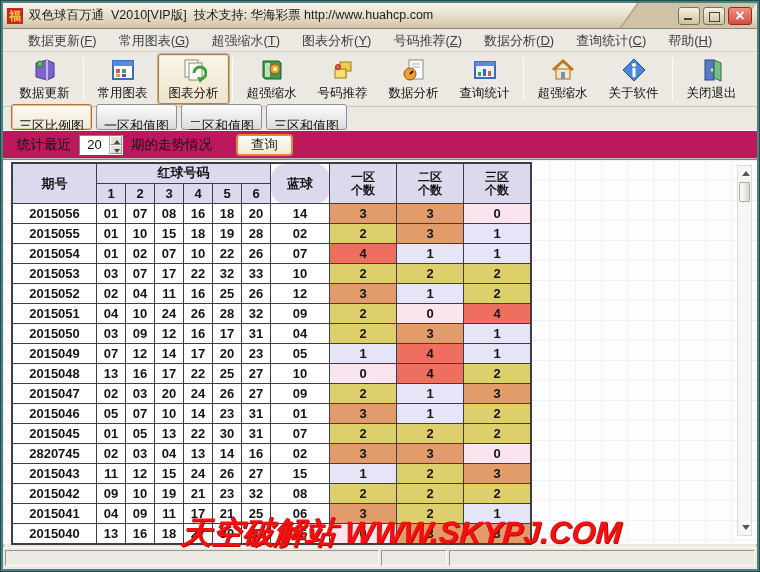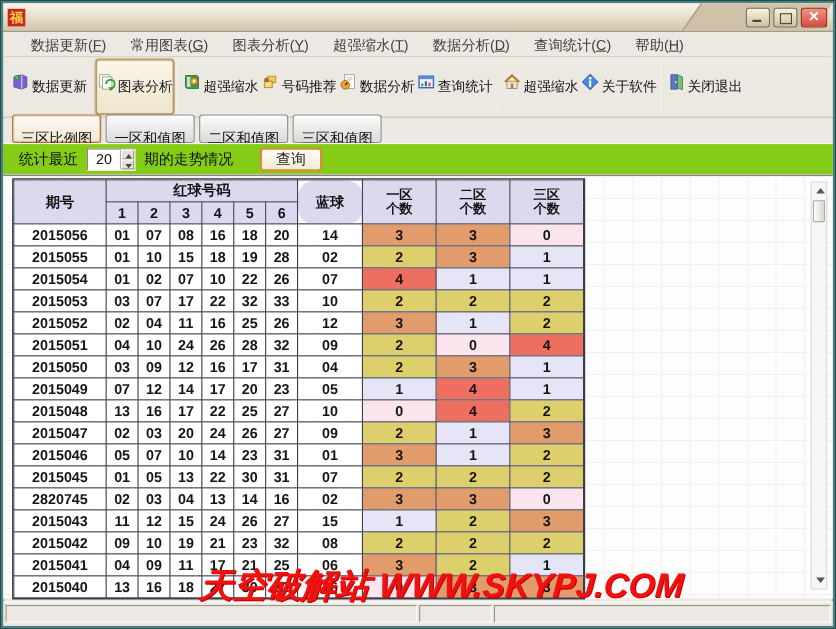--- a/index.html
+++ b/index.html
@@ -59,21 +59,21 @@
   .menu-item { font-size:13px; color:#404040; padding:0 11px; height:100%; line-height:23px; }
   .menu-item u { text-decoration:underline; }
 
   
   #toolbar {
     position:absolute; left:0; top:49px; right:0; height:55px;
     background:#ece9e2; border-bottom:1px solid #c9c5ba;
     display:flex; align-items:center; padding-left:6px;
   }
   .tbtn {
-    width:71px; height:50px; display:flex; align-items:center;
+    width:71px; height:50px; display:flex; flex-direction:column; align-items:center;
     justify-content:center; gap:2px; border:1px solid transparent; border-radius:3px;
   }
   .tbtn.selected {
     border:1px solid #a08a5c; background:linear-gradient(#fbf6ea,#efe4cc);
     box-shadow: inset 0 0 0 1px #f3e2bd, 0 0 0 1px #caa66e;
   }
   .tbtn .ticon { width:26px; height:26px; }
   .tbtn .tlabel { font-size:12.5px; color:#111; white-space:nowrap; }
   .tsep { width:1px; height:44px; background:#c5c1b5; border-right:1px solid #fbfaf7; margin:0 3px; }
 
@@ -89,21 +89,21 @@
     background:linear-gradient(#fcfcfc,#dadada);
   }
   .tab.selected {
     border:1px solid #b5703a; background:linear-gradient(#fdfaf3,#f1e8d4);
     box-shadow:0 0 0 1px #e0c49c inset;
   }
 
   
   #controls {
     position:absolute; left:0; top:127px; right:0; height:29px;
-    background:#84cc16; border-top:1px solid #f8f7f4; border-bottom:1px solid #bfbbb0;
+    background:#be185d; border-top:1px solid #f8f7f4; border-bottom:1px solid #bfbbb0;
     display:flex; align-items:center; padding-left:14px; gap:8px;
   }
   #controls .lbl { font-size:13.5px; color:#111; }
   #spinner {
     display:flex; width:44px; height:20px;
     border:1px solid; border-color:#8a867a #fff #fff #8a867a; background:#fff;
   }
   #spinner .val { flex:1; font-size:13px; line-height:18px; text-align:center; color:#111; }
   #spinner .btns { width:13px; display:flex; flex-direction:column; border-left:1px solid #b5b1a6; }
   #spinner .sb { flex:1; background:#e4e1d8; position:relative; border:1px solid #fff; border-bottom-color:#9a968a; border-right-color:#9a968a; }
@@ -177,47 +177,60 @@
   .status-seg.s1 { width:374px; } .status-seg.s2 { width:66px; } .status-seg.s3 { flex:1; }
 </style>
 </head>
 <body>
 
 <div id="window">
 
   <div id="titlebar">
     <div class="diag"></div>
     <div id="app-icon">福</div>
+    <div id="title-text">双色球百万通  V2010[VIP版]  技术支持: 华海彩票 http://www.huahcp.com</div>
     <div id="win-buttons">
       <div class="winbtn min"></div>
       <div class="winbtn max"></div>
       <div class="winbtn close"></div>
     </div>
   </div>
 
   <div id="menubar">
       <span class="menu-item">数据更新(<u>F</u>)</span>
       <span class="menu-item">常用图表(<u>G</u>)</span>
+      <span class="menu-item">超强缩水(<u>T</u>)</span>
       <span class="menu-item">图表分析(<u>Y</u>)</span>
-      <span class="menu-item">超强缩水(<u>T</u>)</span>
+      <span class="menu-item">号码推荐(<u>Z</u>)</span>
       <span class="menu-item">数据分析(<u>D</u>)</span>
       <span class="menu-item">查询统计(<u>C</u>)</span>
       <span class="menu-item">帮助(<u>H</u>)</span>
     </div>
 
   <div id="toolbar">
       <div class="tbtn">
         <div class="ticon"><svg viewBox="0 0 26 26">
             <path d="M4 6 L15 3 L22 6 L22 20 L15 23 L4 20 Z" fill="#7a64cc" stroke="#4a3c8c"></path>
             <path d="M15 3 L15 23" stroke="#d8d0f4" stroke-width="1.5"></path>
             <circle cx="8" cy="7" r="3" fill="#58c058" stroke="#2c7c2c"></circle>
           </svg></div>
         <span class="tlabel">数据更新</span>
       </div>
       <div class="tsep"></div>
+      <div class="tbtn">
+        <div class="ticon"><svg viewBox="0 0 26 26">
+            <rect x="3" y="4" width="20" height="18" fill="#fff" stroke="#3a6cc0" stroke-width="2"></rect>
+            <rect x="3" y="4" width="20" height="5" fill="#5a8ae0"></rect>
+            <rect x="6" y="12" width="4" height="4" fill="#e05050"></rect>
+            <rect x="12" y="12" width="4" height="4" fill="#50a050"></rect>
+            <rect x="6" y="17" width="4" height="3" fill="#e0a040"></rect>
+            <rect x="12" y="17" width="4" height="3" fill="#5050c0"></rect>
+          </svg></div>
+        <span class="tlabel">常用图表</span>
+      </div>
       <div class="tbtn selected">
         <div class="ticon"><svg viewBox="0 0 26 26">
             <rect x="4" y="3" width="13" height="17" fill="#fff" stroke="#888"></rect>
             <rect x="8" y="6" width="13" height="17" fill="#fdfdf4" stroke="#888"></rect>
             <path d="M13 16 a6 6 0 1 1 6 6" fill="none" stroke="#3aa03a" stroke-width="3"></path>
             <path d="M19 26 L23 21 L16 20 Z" fill="#3aa03a"></path>
           </svg></div>
         <span class="tlabel">图表分析</span>
       </div>
       <div class="tsep"></div>

